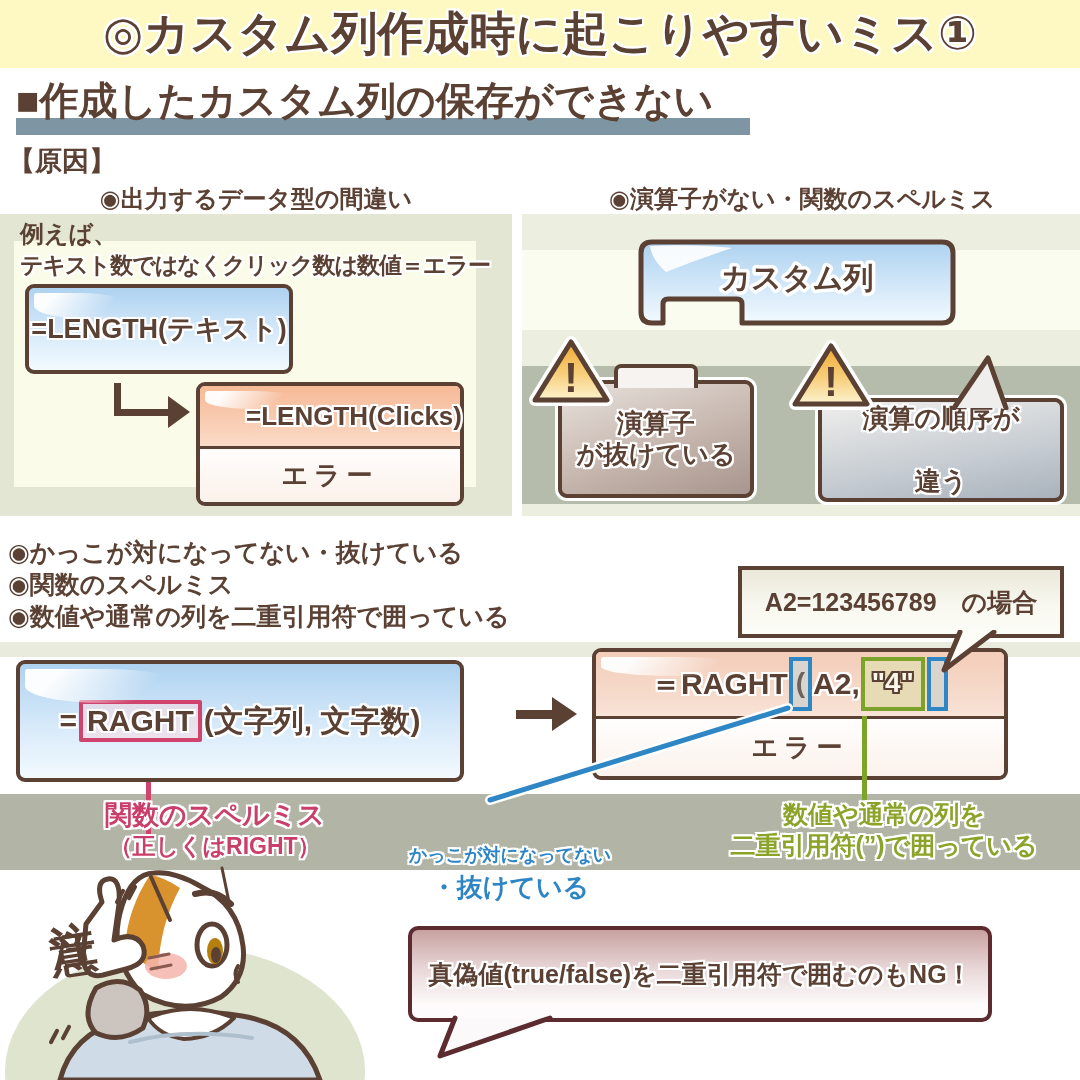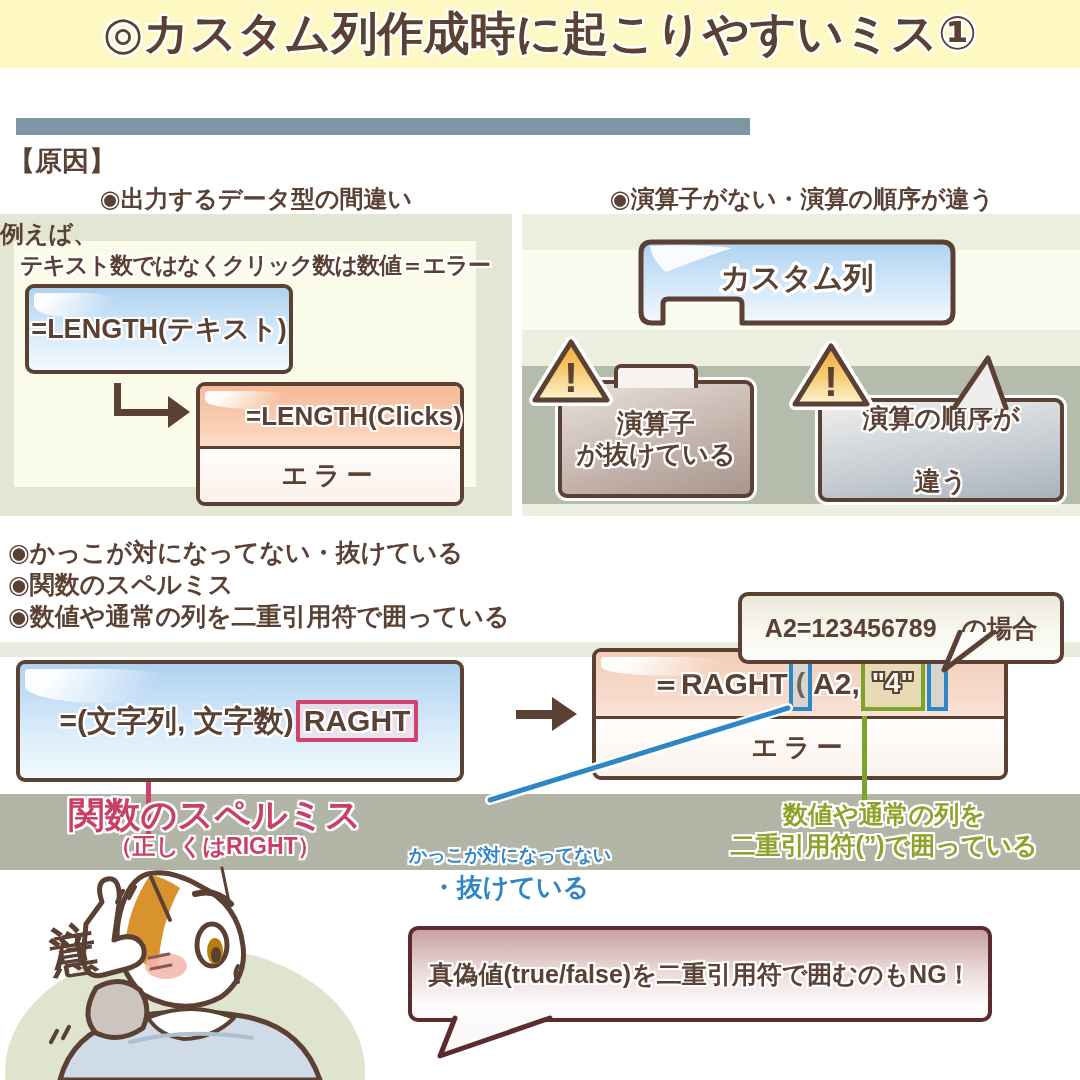--- a/index.html
+++ b/index.html
@@ -41,22 +41,22 @@
      box-sizing:border-box;display:flex;flex-direction:column;align-items:center;justify-content:center;}
   .bub1{left:558px;top:380px;width:196px;height:118px;
      background:linear-gradient(160deg,#e8e2dd 0%,#c3b2aa 60%,#a8968e 100%);}
   .bub1-tab{left:614px;top:364px;width:84px;height:24px;background:#f6f3f0;
      border:4px solid #5b4134;border-bottom:none;border-radius:7px 7px 0 0;box-sizing:border-box;z-index:3;}
   .bub2{left:818px;top:398px;width:246px;height:104px;
      background:linear-gradient(170deg,#efeeec 0%,#c6ccd2 60%,#a9b2bc 100%);}
   .bubline{font-size:26px;font-weight:bold;line-height:31px;white-space:nowrap;}
   .bullets{left:8px;top:536px;font-size:25px;font-weight:bold;line-height:32px;white-space:nowrap;}
   .midband{left:0;top:642px;width:1080px;height:15px;background:#e9ecdc;z-index:0;}
-  .a2bub{left:738px;top:566px;width:326px;height:72px;border:4px solid #5b4134;border-radius:10px;
-     background:linear-gradient(180deg,#ebe8da 0%,#f8f8f0 55%,#fdfdf8 100%);z-index:3;box-sizing:border-box;margin-top:26px;}
+  .a2bub{left:738px;top:566px;width:326px;height:72px;border:4px solid #5b4134;border-radius:0;
+     background:linear-gradient(180deg,#ebe8da 0%,#f8f8f0 55%,#fdfdf8 100%);z-index:3;box-sizing:border-box;}
   .boxB{left:16px;top:660px;width:448px;height:122px;z-index:1;}
   .pinkhl{display:inline-block;border:4px solid #d0436d;background:rgba(248,216,224,.55);
      padding:0 4px;margin:0 2px;border-radius:2px;}
   .arrow-shaft{left:516px;top:710px;width:38px;height:9px;background:#5b4134;z-index:1;}
   .arrow-head{left:552px;top:697px;width:0;height:0;border-left:25px solid #5b4134;
      border-top:17px solid transparent;border-bottom:17px solid transparent;z-index:1;}
   .boxC{left:592px;top:648px;width:416px;height:132px;z-index:1;}
   .boxC-top{position:absolute;left:0;top:0;right:0;height:64px;border-bottom:3px solid #5b4134;
      background:linear-gradient(180deg,#f3cdb9 0%,#f6dbcc 70%,#f8e3d7 100%);border-radius:5px 5px 0 0;}
   .boxC-bot{position:absolute;left:0;top:67px;right:0;bottom:0;
@@ -66,21 +66,21 @@
   .greenhl{display:inline-block;border:4px solid #7ca32a;background:#e7dbb6;color:#fbf7ea;
      padding:0 7px;height:46px;line-height:44px;margin:0 1px;}
   .bluehl-empty{display:inline-block;border:4px solid #2f86c4;background:#d9d5ce;width:13px;height:46px;margin:0 1px;}
   .pink-line{left:146px;top:782px;width:5px;height:52px;background:#d0436d;z-index:2;}
   .green-line{left:862px;top:716px;width:5px;height:92px;background:#7ca32a;z-index:2;}
   .band{left:0;top:794px;width:1080px;height:76px;background:#b2b4a5;z-index:1;}
   .bandlabel{position:absolute;text-align:center;font-weight:bold;z-index:2;white-space:nowrap;}
   .lab-pink{left:40px;top:799px;width:350px;color:#ca3f69;}
   .lab-blue{left:348px;top:799px;width:324px;color:#2e85c5;}
   .lab-olive{left:688px;top:799px;width:392px;color:#8ba328;}
-  .lab-l1{font-size:36px;line-height:32px;}
+  .lab-l1{font-size:27px;line-height:32px;}
   .lab-l2{font-size:23px;line-height:30px;}
   .lab-l1b{font-size:18px;line-height:32px;margin-top:40px;}
   .lab-l2b{font-size:26px;line-height:32px;}
   .lab-l1c{font-size:25px;line-height:31px;}
   .lab-l2c{font-size:25px;line-height:31px;}
   .notebub{left:408px;top:926px;width:584px;height:96px;border:4px solid #5c2b2f;border-radius:10px;
      background:linear-gradient(180deg,#c9a1a1 0%,#e9d8d8 45%,#fdfbfb 85%);z-index:2;box-sizing:border-box;}
   .notetext{font-size:25px;font-weight:bold;white-space:nowrap;}
   .caution{left:34px;top:884px;writing-mode:vertical-rl;font-size:46px;font-weight:bold;
      transform:rotate(-9deg);letter-spacing:8px;z-index:2;}
@@ -92,28 +92,29 @@
 </head>
 <body>
 
 <div class="page">
 
   <div class="abs banner">
     <div class="title ow">◎カスタム列作成時に起こりやすいミス①</div>
   </div>
 
   <div class="abs underbar"></div>
+  <div class="abs heading">■作成したカスタム列の保存ができない</div>
   <div class="abs cause">【原因】</div>
 
   <div class="abs colhead" style="left:0;top:183px;width:512px;">◉出力するデータ型の間違い</div>
-  <div class="abs colhead" style="left:524px;top:183px;width:556px;">◉演算子がない・演算の順序が違う</div>
+  <div class="abs colhead" style="left:524px;top:183px;width:556px;">◉演算子がない・関数のスペルミス</div>
 
   <div class="abs panel1">
     <div class="panel1-inner"></div>
-    <div class="abs b" style="left:0;top:4px;font-size:24px;">例えば、</div>
+    <div class="abs b" style="left:20px;top:4px;font-size:24px;">例えば、</div>
     <div class="abs b ow" style="left:20px;top:36px;font-size:23px;letter-spacing:-1px;white-space:nowrap;">テキスト数ではなくクリック数は数値＝エラー</div>
   </div>
   <div class="abs fbox bluegrad shine center" style="left:25px;top:284px;width:268px;height:90px;">
     <span class="fxt ow">=LENGTH(テキスト)</span>
   </div>
   <div class="abs elbow-v"></div>
   <div class="abs elbow-h"></div>
   <div class="abs elbow-head"></div>
   <div class="abs fbox" style="left:196px;top:382px;width:268px;height:124px;background:#fff;">
     <div class="errA-top shine center">
@@ -191,22 +192,22 @@
 
   <div class="abs a2bub center">
     <span class="b" style="font-size:25px;white-space:nowrap;">A2=123456789　の場合</span>
   </div>
   <svg class="abs" style="left:930px;top:630px;z-index:3;" width="80" height="46" viewBox="0 0 80 46">
     <path d="M30 2 L14 40 L64 2" fill="#fdfdf8" stroke="#5b4134" stroke-width="5" stroke-linejoin="round" stroke-linecap="round"></path>
   </svg>
 
   <div class="abs fbox bluegrad shine center boxB">
     <span class="fxt ow" style="font-size:30px;">=</span>
+      <span class="fxt ow pinkhl" style="font-size:30px;">RAGHT</span>
       <span class="fxt ow" style="font-size:30px;">(文字列, 文字数)</span>
-      <span class="fxt ow pinkhl" style="font-size:30px;">RAGHT</span>
   </div>
   <div class="abs pink-line"></div>
 
   <div class="abs arrow-shaft"></div>
   <div class="abs arrow-head"></div>
 
   <div class="abs fbox boxC" style="background:#fff;">
     <div class="boxC-top shine center">
       <span class="fxt ow" style="font-size:30px;">＝RAGHT</span>
         <span class="fxt bluehl" style="font-size:28px;">(</span>

